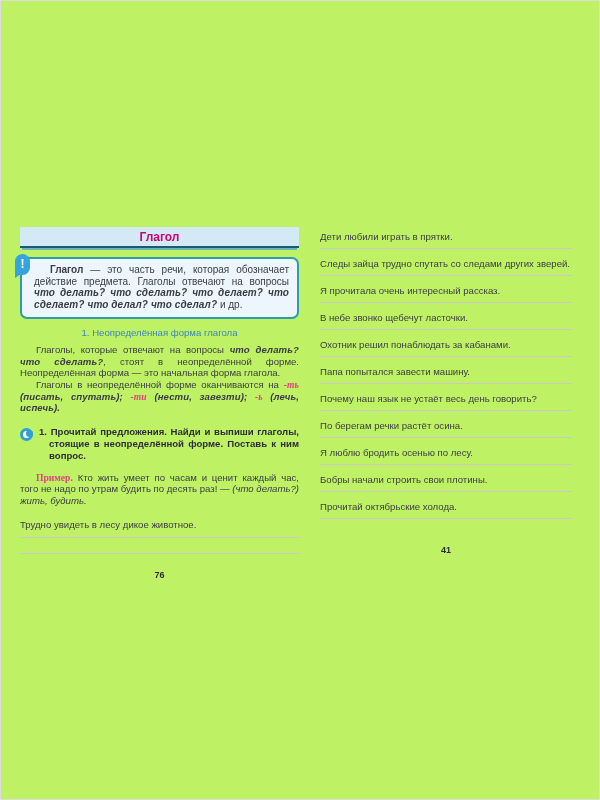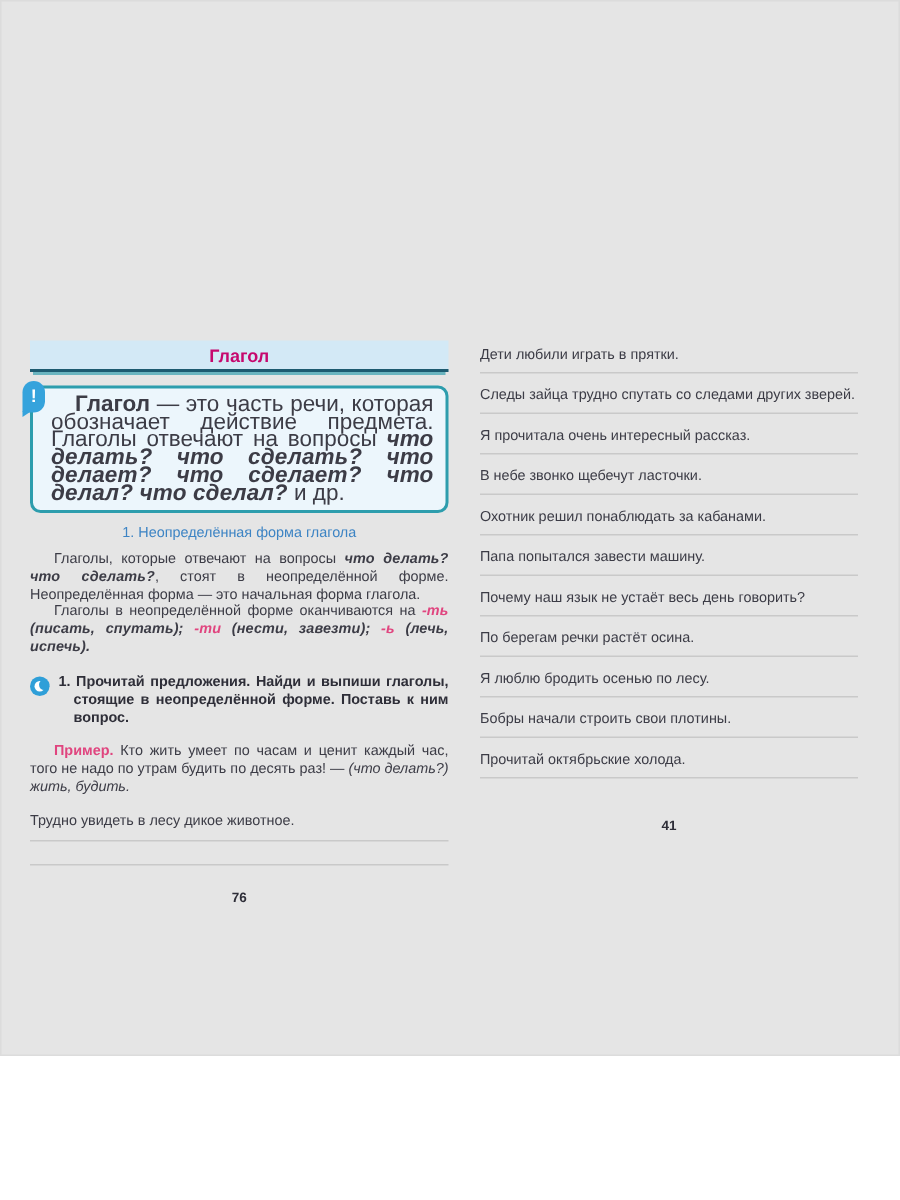--- a/index.html
+++ b/index.html
@@ -1,45 +1,45 @@
 <!DOCTYPE html>
 <html><head>
 <meta charset="utf-8">
 <style>
   * { margin:0; padding:0; box-sizing:border-box; }
   html,body { width:600px; height:800px; background:#ffffff; }
   body { font-family:"Liberation Sans", sans-serif; color:#3c3c46; }
 
-  .canvas { position:relative; width:600px; height:704px; background:#e5e5e5;
+  .canvas { position:relative; width:600px; height:800px; background:#bef264;
             box-shadow: inset 0 0 0 1px #dcdcdc; overflow:hidden; }
 
   .page { position:absolute; }
   .page-left  { left:20px;  top:227px; width:279px; }
   .page-right { left:320px; top:231px; width:252px; }
 
   
   .band { height:21px; line-height:21px; text-align:center;
           background:#d3e9f6; color:#c6086e; font-weight:bold; font-size:12px;
           border-bottom:2px solid #1d5a70; box-shadow:0 4px 0 -2px #6ab4bf; }
 
   
   .rulebox { position:relative; margin-top:9px; border:2px solid #2d9dad; border-radius:7px;
              background:#ecf6fc; padding:5px 8px 6px 12px; }
-  .rulebox p { font-size:15px; line-height:11.7px; text-align:justify; text-indent:16px; }
+  .rulebox p { font-size:10px; line-height:11.7px; text-align:justify; text-indent:16px; }
   .bang { position:absolute; left:-7px; top:-5px; width:15px; height:21px;
           background:#35a3dc; border-radius:8px 8px 8px 1px;
           color:#fff; font-weight:bold; font-size:12px; text-align:center; line-height:20px; }
   .bang::after { content:''; position:absolute; left:0; bottom:-3px;
                  border-left:6px solid #35a3dc; border-bottom:4px solid transparent; }
 
   .heading { margin:8px 0 6px; text-align:center; color:#3d84c4; font-weight:normal; font-size:9.6px; }
 
   .body-p { font-size:9.6px; line-height:11.7px; text-align:justify; }
   .indent { text-indent:16px; }
-  .pink { color:#e0457f; }
+  .pink { color:#e0457f;font-family:Liberation Serif, serif; }
   b i, i b { letter-spacing:0.1px; }
 
   
   .exercise { margin-top:12px; display:flex; gap:6px; }
   .ex-icon { position:relative; flex:none; width:13px; height:13px; margin-top:2px;
              background:#2f9fd8; border-radius:50%; }
   .ex-icon::before { content:''; position:absolute; left:3px; top:3px; width:7px; height:7px;
                      background:#ffffff; border-radius:50%; }
   .ex-icon::after  { content:''; position:absolute; left:6px; top:2px; width:7px; height:7px;
                      background:#2f9fd8; border-radius:50%; }

